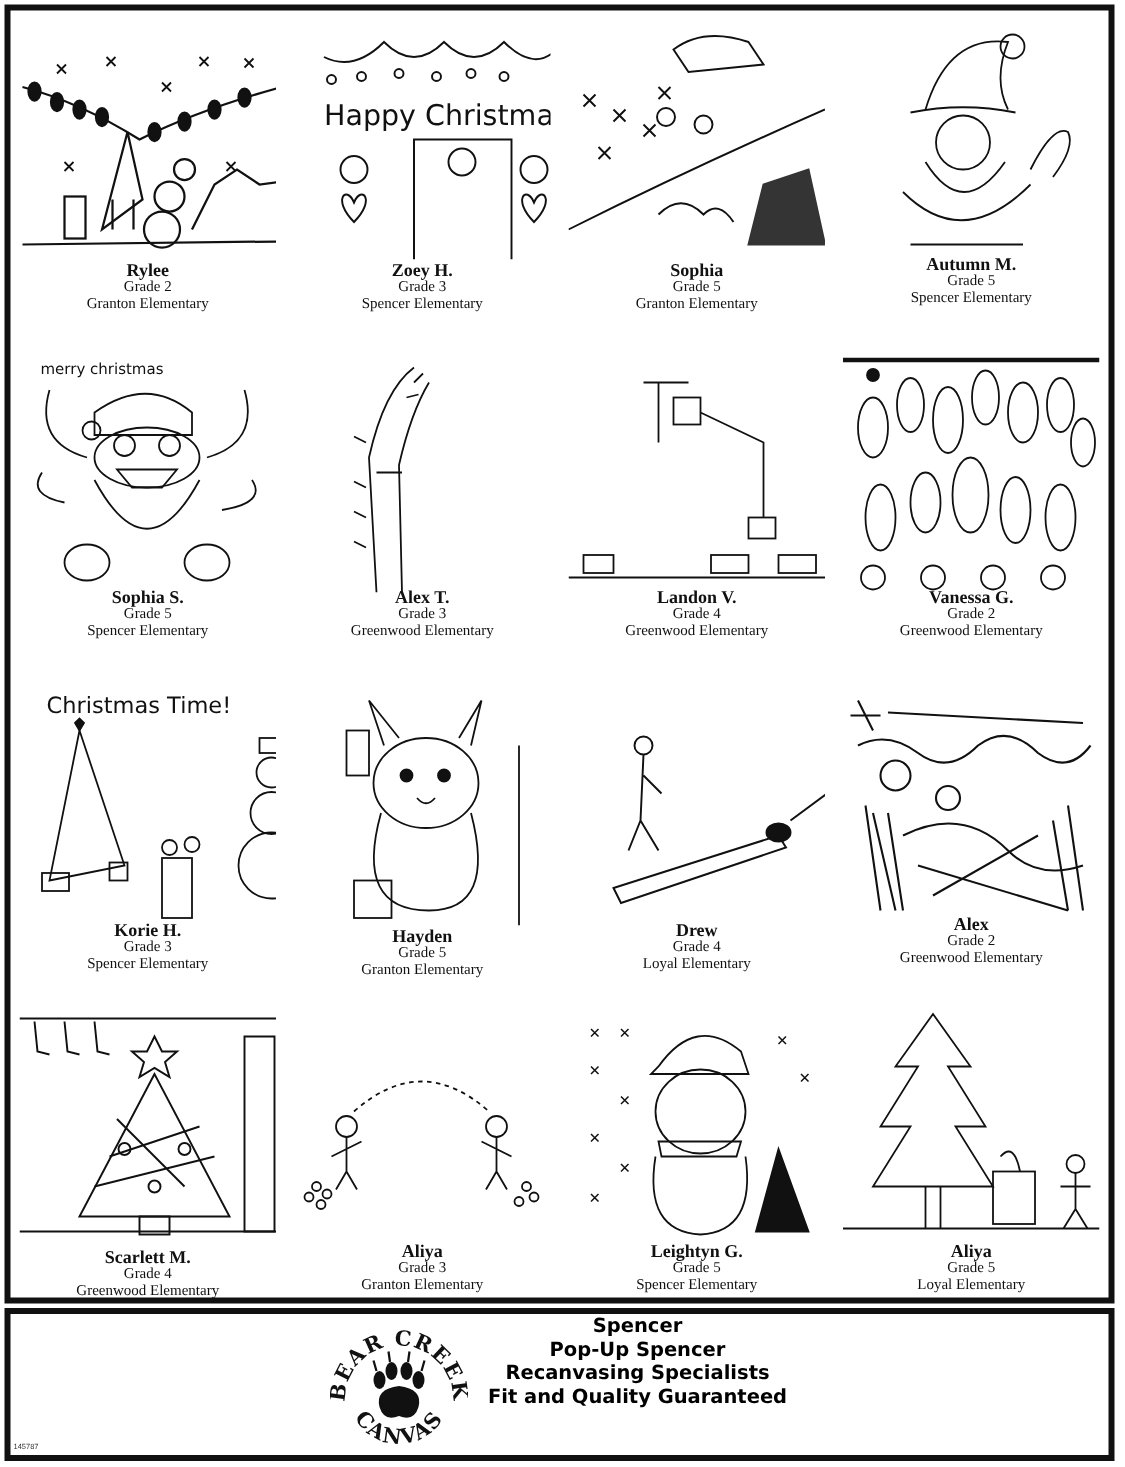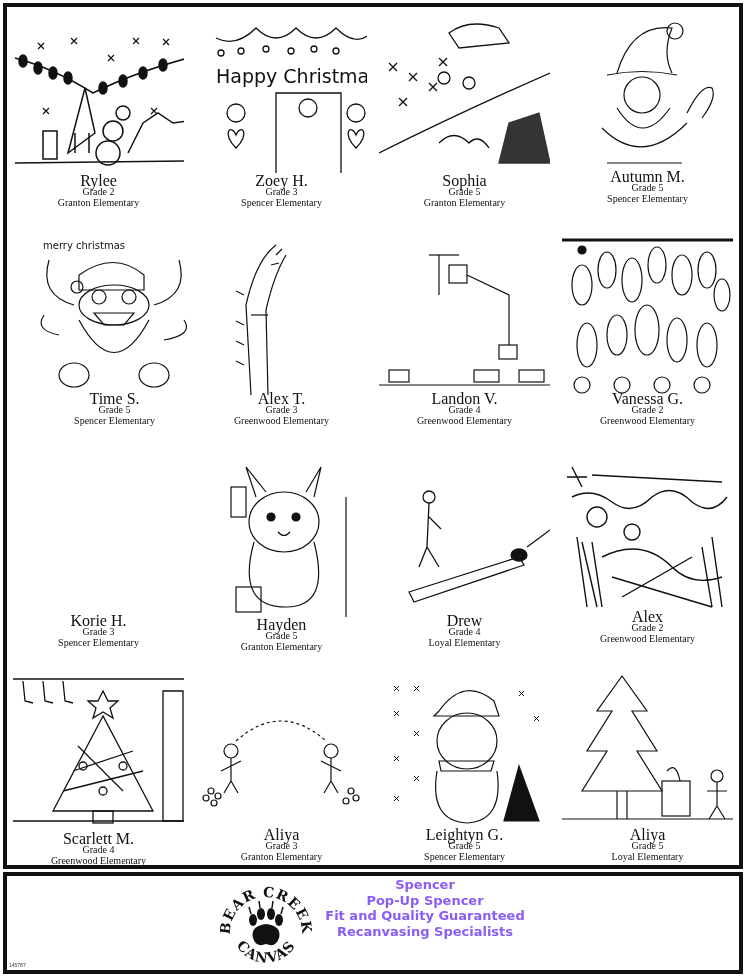--- a/index.html
+++ b/index.html
@@ -4,23 +4,23 @@
 <style>
   html, body { margin: 0; padding: 0; background: #ffffff; }
   body { width: 750px; height: 978px; position: relative; overflow: hidden; font-family: "Liberation Serif", serif; color: #111; }
   .frame-top { position: absolute; left: 3px; top: 3px; width: 740px; height: 866px; border: 4px solid #111; box-sizing: border-box; border-bottom-width: 4px; }
   .frame-bottom { position: absolute; left: 3px; top: 872px; width: 740px; height: 102px; border: 4px solid #111; box-sizing: border-box; }
   .grid { position: absolute; left: 7px; top: 7px; width: 732px; height: 858px; }
   .cell { position: absolute; width: 183px; height: 214px; }
   .art { position: absolute; left: 6px; top: 6px; width: 171px; height: 160px; }
   .art svg { width: 100%; height: 100%; display: block; }
   .caption { position: absolute; left: 0; width: 183px; text-align: center; font-size: 10px; line-height: 11px; }
-  .caption .name { font-weight: normal; font-size: 16px; }
+  .caption .name { font-weight: bold; font-size: 12px; }
   .footer-logo { position: absolute; left: 220px; top: 878px; width: 92px; height: 94px; }
-  .footer-text { position: absolute; left: 310px; top: 877px; width: 230px; text-align: center; font-family: "DejaVu Sans", sans-serif; font-weight: bold; font-size: 13px; line-height: 15.5px; color: #8b5cf6; }
+  .footer-text { position: absolute; left: 310px; top: 877px; width: 230px; text-align: center; font-family: "DejaVu Sans", sans-serif; font-weight: bold; font-size: 13px; line-height: 15.5px; color: #000000; }
   .footer-code { position: absolute; left: 9px; top: 962px; font-family: "Liberation Sans", sans-serif; font-size: 5px; color: #333; }
 </style>
 </head>
 <body>
 
 <div class="frame-top"></div>
 <div class="frame-bottom"></div>
 
 <div class="grid">
 
@@ -130,41 +130,41 @@
         <path d="M45 150 L120 150"></path>
       </svg>
     </div>
     <div class="caption" style="top:164px">
       <div class="name">Autumn M.</div>
       <div>Grade 5</div>
       <div>Spencer Elementary</div>
     </div>
   </div>
 
-  <div class="cell" style="left:16px;top:222px">
+  <div class="cell" style="left:0;top:222px">
     <div class="art">
       <svg viewBox="0 0 171 160" fill="none" stroke="#111" stroke-width="1.2">
         <text x="14" y="14" font-family="DejaVu Sans, sans-serif" font-size="10" fill="#111" stroke="none">merry christmas</text>
         <path d="M20 25 Q10 60 45 70"></path>
           <path d="M150 25 Q160 60 125 70"></path>
         <path d="M50 40 Q85 15 115 40 L115 55 L50 55 Z"></path>
           <circle cx="48" cy="52" r="6"></circle>
         <ellipse cx="85" cy="70" rx="35" ry="20"></ellipse>
         <circle cx="70" cy="62" r="7"></circle>
           <circle cx="100" cy="62" r="7"></circle>
         <path d="M65 78 L105 78 L95 90 L75 90 Z"></path>
         <path d="M50 85 Q85 150 120 85"></path>
         <path d="M15 80 Q5 95 30 100"></path>
           <path d="M155 85 Q165 100 135 105"></path>
         <ellipse cx="45" cy="140" rx="15" ry="12"></ellipse>
           <ellipse cx="125" cy="140" rx="15" ry="12"></ellipse>
       </svg>
     </div>
     <div class="caption" style="top:164px">
-      <div class="name">Time S.</div>
+      <div class="name">Sophia S.</div>
       <div>Grade 5</div>
       <div>Spencer Elementary</div>
     </div>
   </div>
 
   <div class="cell" style="left:183px;top:222px">
     <div class="art">
       <svg viewBox="0 0 171 160" fill="none" stroke="#111" stroke-width="1.2">
         <path d="M55 160 L50 70 Q60 25 80 10"></path>
           <path d="M72 160 L70 75 Q78 40 90 20"></path>
@@ -233,20 +233,36 @@
       </svg>
     </div>
     <div class="caption" style="top:164px">
       <div class="name">Vanessa G.</div>
       <div>Grade 2</div>
       <div>Greenwood Elementary</div>
     </div>
   </div>
 
   <div class="cell" style="left:0;top:444px">
+    <div class="art">
+      <svg viewBox="0 0 171 160" fill="none" stroke="#111" stroke-width="1.2">
+        <text x="18" y="18" font-family="DejaVu Sans, sans-serif" font-size="15" fill="#111" stroke="none">Christmas Time!</text>
+        <path d="M40 30 L20 130 L70 120 Z"></path>
+          <path d="M40 30 l-3 -5 l3 -3 l3 3 Z" fill="#111"></path>
+        <rect x="15" y="125" width="18" height="12"></rect>
+          <rect x="60" y="118" width="12" height="12"></rect>
+        <rect x="95" y="115" width="20" height="40"></rect>
+          <circle cx="100" cy="108" r="5"></circle>
+          <circle cx="115" cy="106" r="5"></circle>
+        <circle cx="168" cy="58" r="10"></circle>
+          <circle cx="168" cy="85" r="14"></circle>
+          <circle cx="168" cy="120" r="22"></circle>
+        <rect x="160" y="35" width="12" height="10"></rect>
+      </svg>
+    </div>
     <div class="caption" style="top:164px">
       <div class="name">Korie H.</div>
       <div>Grade 3</div>
       <div>Spencer Elementary</div>
     </div>
   </div>
 
   <div class="cell" style="left:183px;top:444px">
     <div class="art">
       <svg viewBox="0 0 171 160" fill="none" stroke="#111" stroke-width="1.2">
@@ -424,17 +440,17 @@
       <ellipse cx="51" cy="36" rx="4" ry="6"></ellipse>
       <ellipse cx="59" cy="42" rx="4" ry="6"></ellipse>
       <path d="M31 36 L29 29 M40 30 L39 23 M52 30 L53 23 M61 36 L63 29" stroke="#111" stroke-width="1.5"></path>
     </g>
   </svg>
 </div>
 
 <div class="footer-text">
   <div>Spencer</div>
   <div>Pop-Up Spencer</div>
+  <div>Recanvasing Specialists</div>
   <div>Fit and Quality Guaranteed</div>
-  <div>Recanvasing Specialists</div>
 </div>
 
 <div class="footer-code">145787</div>
 
 </body></html>

